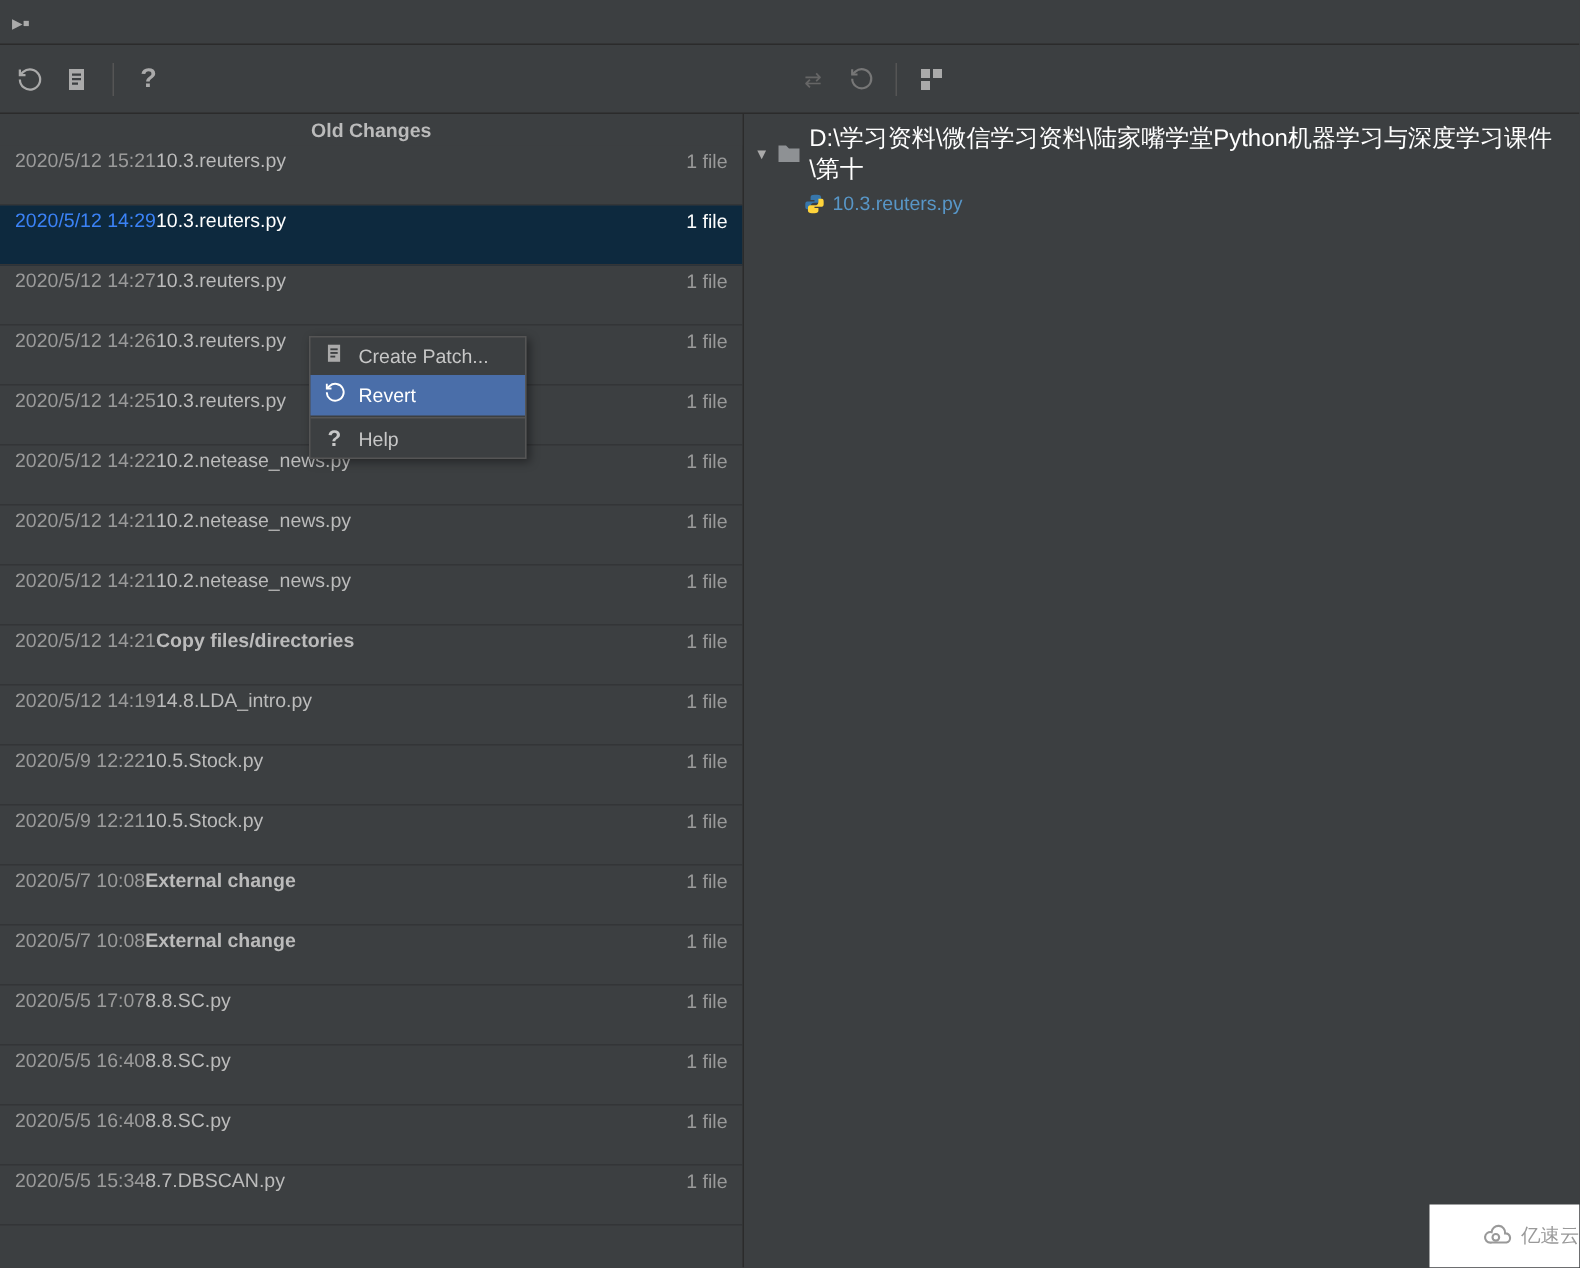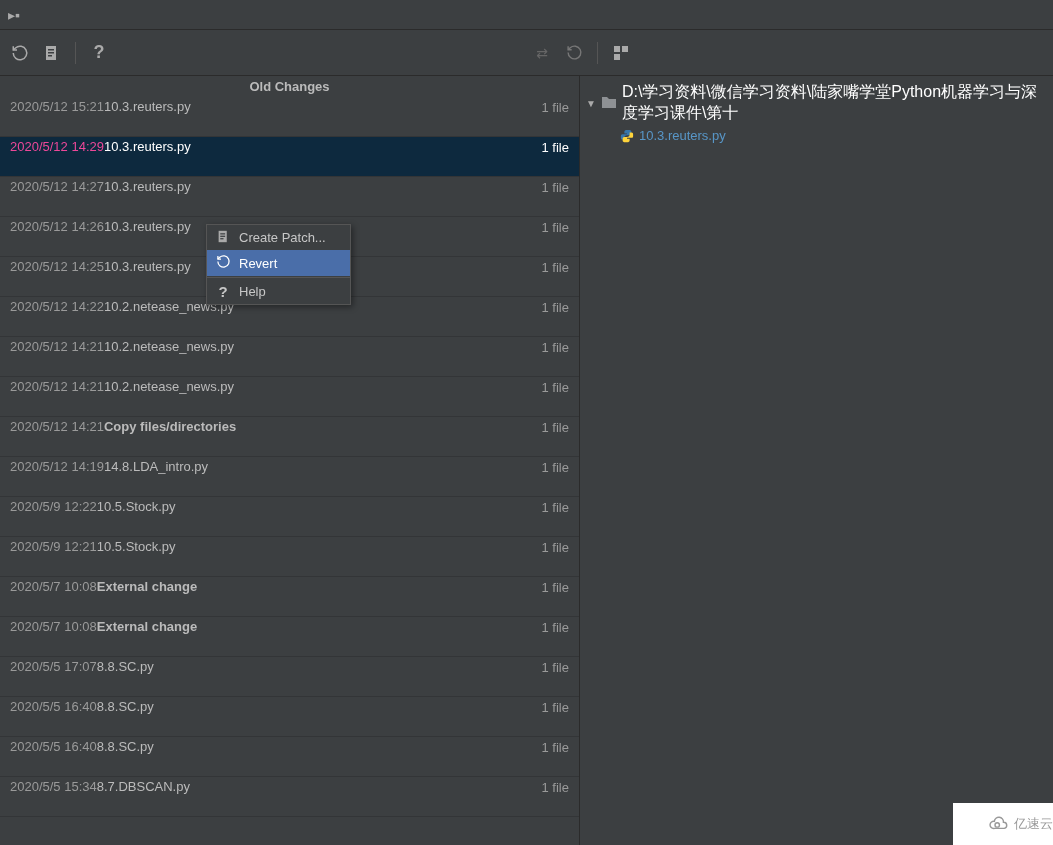--- a/index.html
+++ b/index.html
@@ -47,21 +47,21 @@
   color: #aaaaaa;
   font-size: 17px;
 }
 .tb-btn.dim { color: #666; }
 .tb-sep { width: 1px; height: 22px; background: #555; margin: 0 5px; }
 .main-area {
   display: flex;
   height: calc(845px - 30px - 46px);
 }
 .left-panel {
-  width: 580px;
+  width: 496px;
   border-right: 1px solid #2b2b2b;
   position: relative;
   overflow-y: auto;
 }
 .left-panel::-webkit-scrollbar { width: 10px; }
 .left-panel::-webkit-scrollbar-track { background: #3c3f41; }
 .left-panel::-webkit-scrollbar-thumb { background: #5a5d5f; border-radius: 0; }
 .panel-header {
   text-align: center;
   font-weight: bold;
@@ -76,21 +76,21 @@
   padding: 2px 10px 3px 10px;
   border-bottom: 1px solid #333537;
   min-height: 40px;
 }
 .change-item.selected {
   background: #0d293e;
   color: #ffffff;
 }
 .ci-left { display: flex; flex-direction: row; }
 .ci-time { font-size: 13px; color: #9a9a9a; }
-.change-item.selected .ci-time { color: #ec4899; }
+.change-item.selected .ci-time { color: #3b82f6; }
 .ci-title { font-size: 13px; color: #bbbbbb; }
 .ci-title.bold { font-weight: bold; }
 .change-item.selected .ci-title { color: #ffffff; }
 .ci-right { font-size: 13px; color: #9a9a9a; align-self: flex-start; margin-top: 1px; text-align: center;}
 .change-item.selected .ci-right { color: #ffffff; }
 .right-panel {
   flex: 1;
   padding: 4px 6px;
 }
 .tree-row { display: flex; align-items: center; gap: 5px; padding: 2px 0; }

